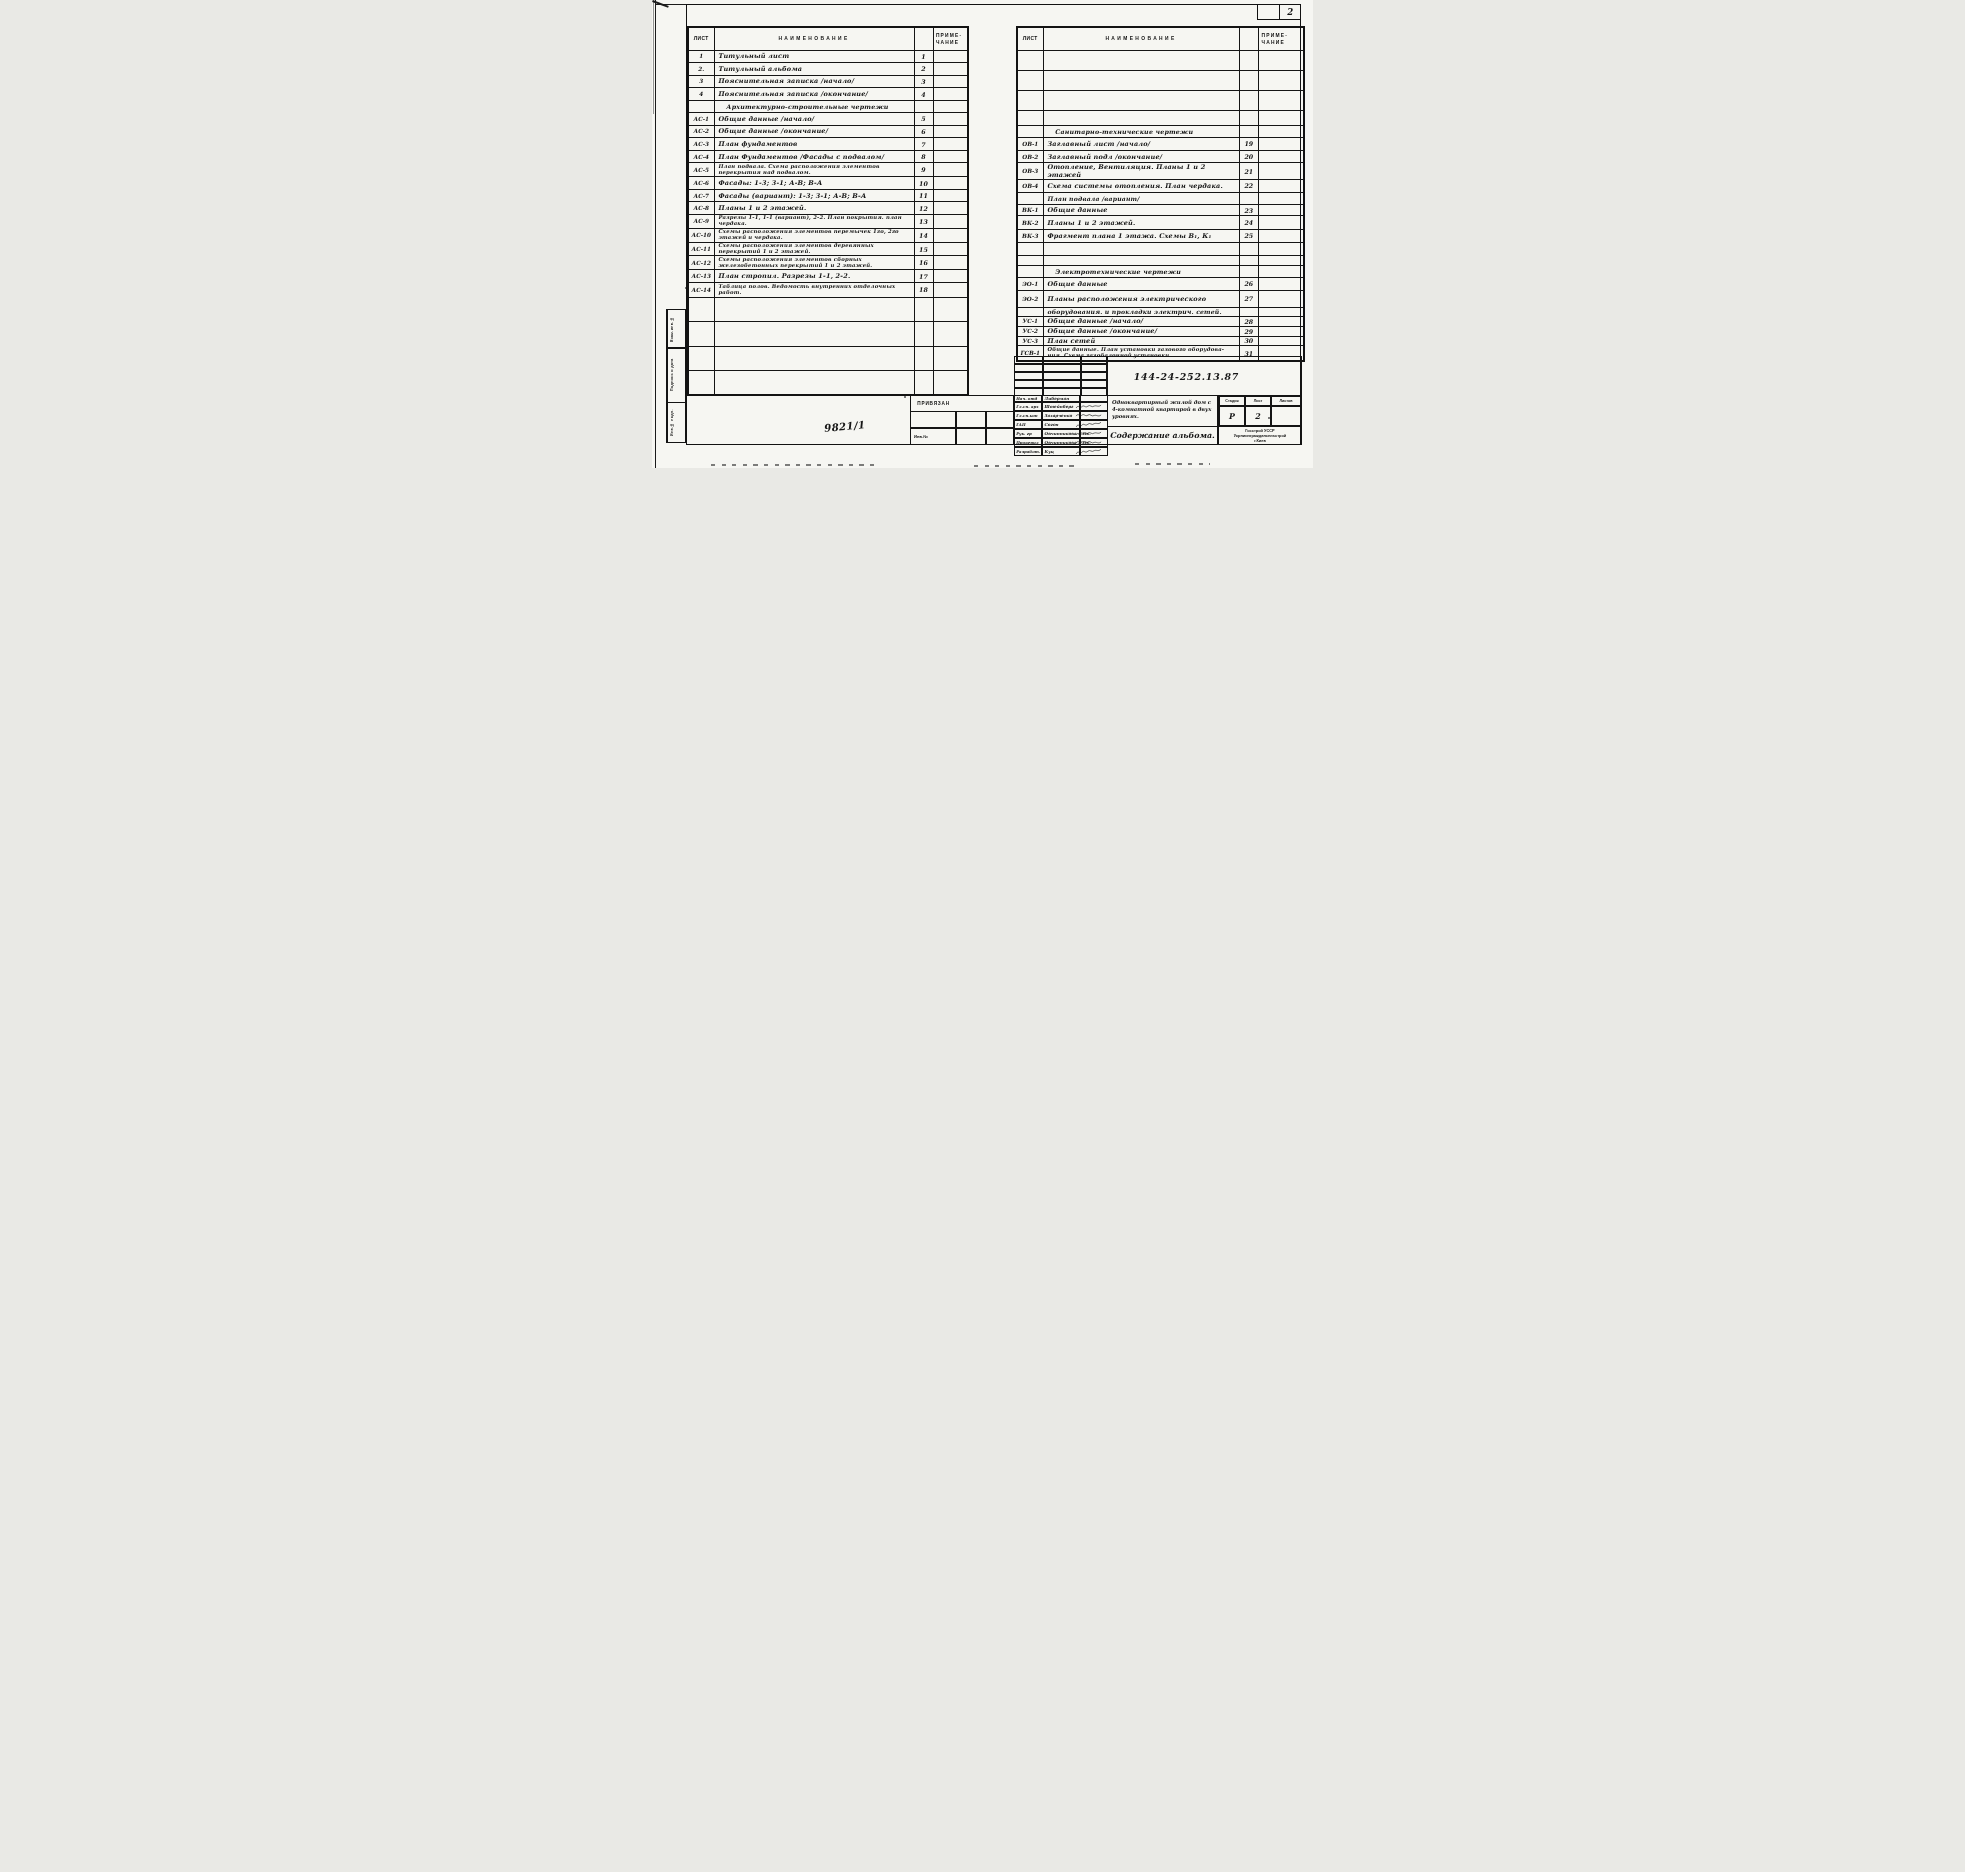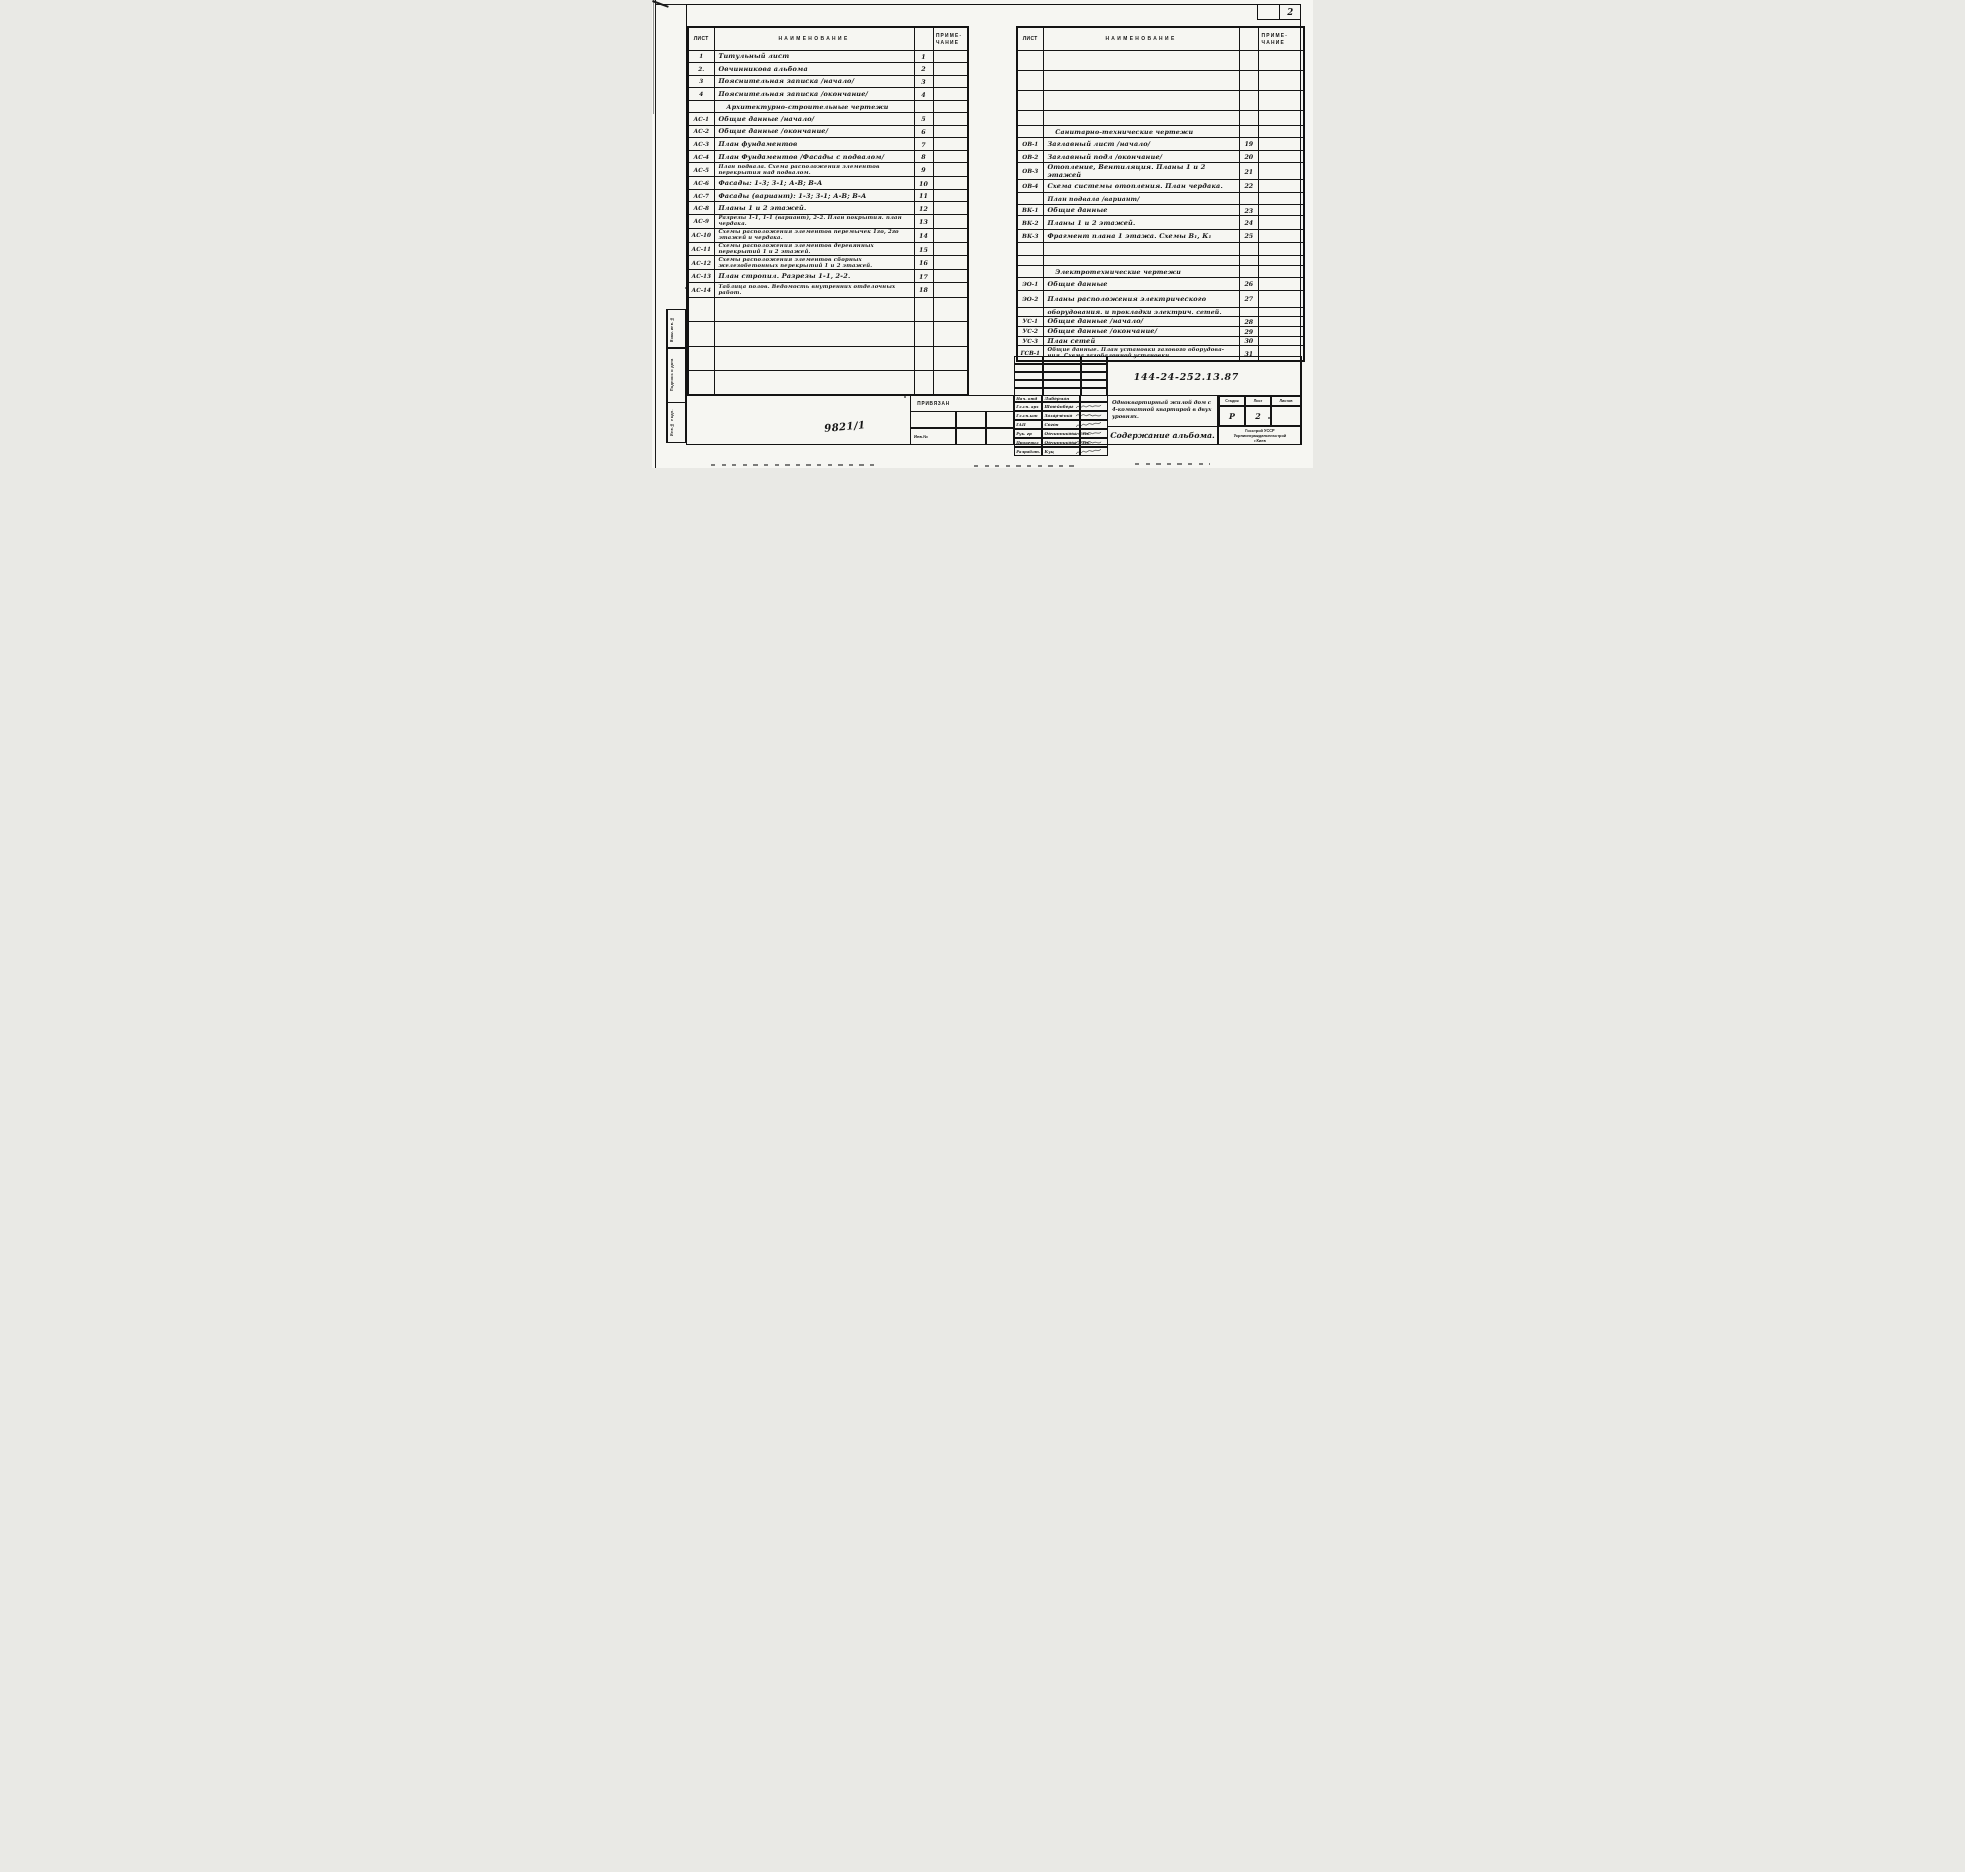--- a/index.html
+++ b/index.html
@@ -116,21 +116,21 @@
     </thead>
     <tbody>
         <tr class="item" style="height: 12.6px;">
           <td class="c-code"><span class="hw">1</span></td>
           <td class="c-name"><span class="hw">Титульный лист</span></td>
           <td class="c-num"><span class="hw">1</span></td>
           <td class="c-note"></td>
         </tr>
         <tr class="item" style="height: 12.6px;">
           <td class="c-code"><span class="hw">2.</span></td>
-          <td class="c-name"><span class="hw">Овчинникова альбома</span></td>
+          <td class="c-name"><span class="hw">Титульный альбома</span></td>
           <td class="c-num"><span class="hw">2</span></td>
           <td class="c-note"></td>
         </tr>
         <tr class="item" style="height: 12.6px;">
           <td class="c-code"><span class="hw">3</span></td>
           <td class="c-name"><span class="hw">Пояснительная записка /начало/</span></td>
           <td class="c-num"><span class="hw">3</span></td>
           <td class="c-note"></td>
         </tr>
         <tr class="item" style="height: 12.6px;">

